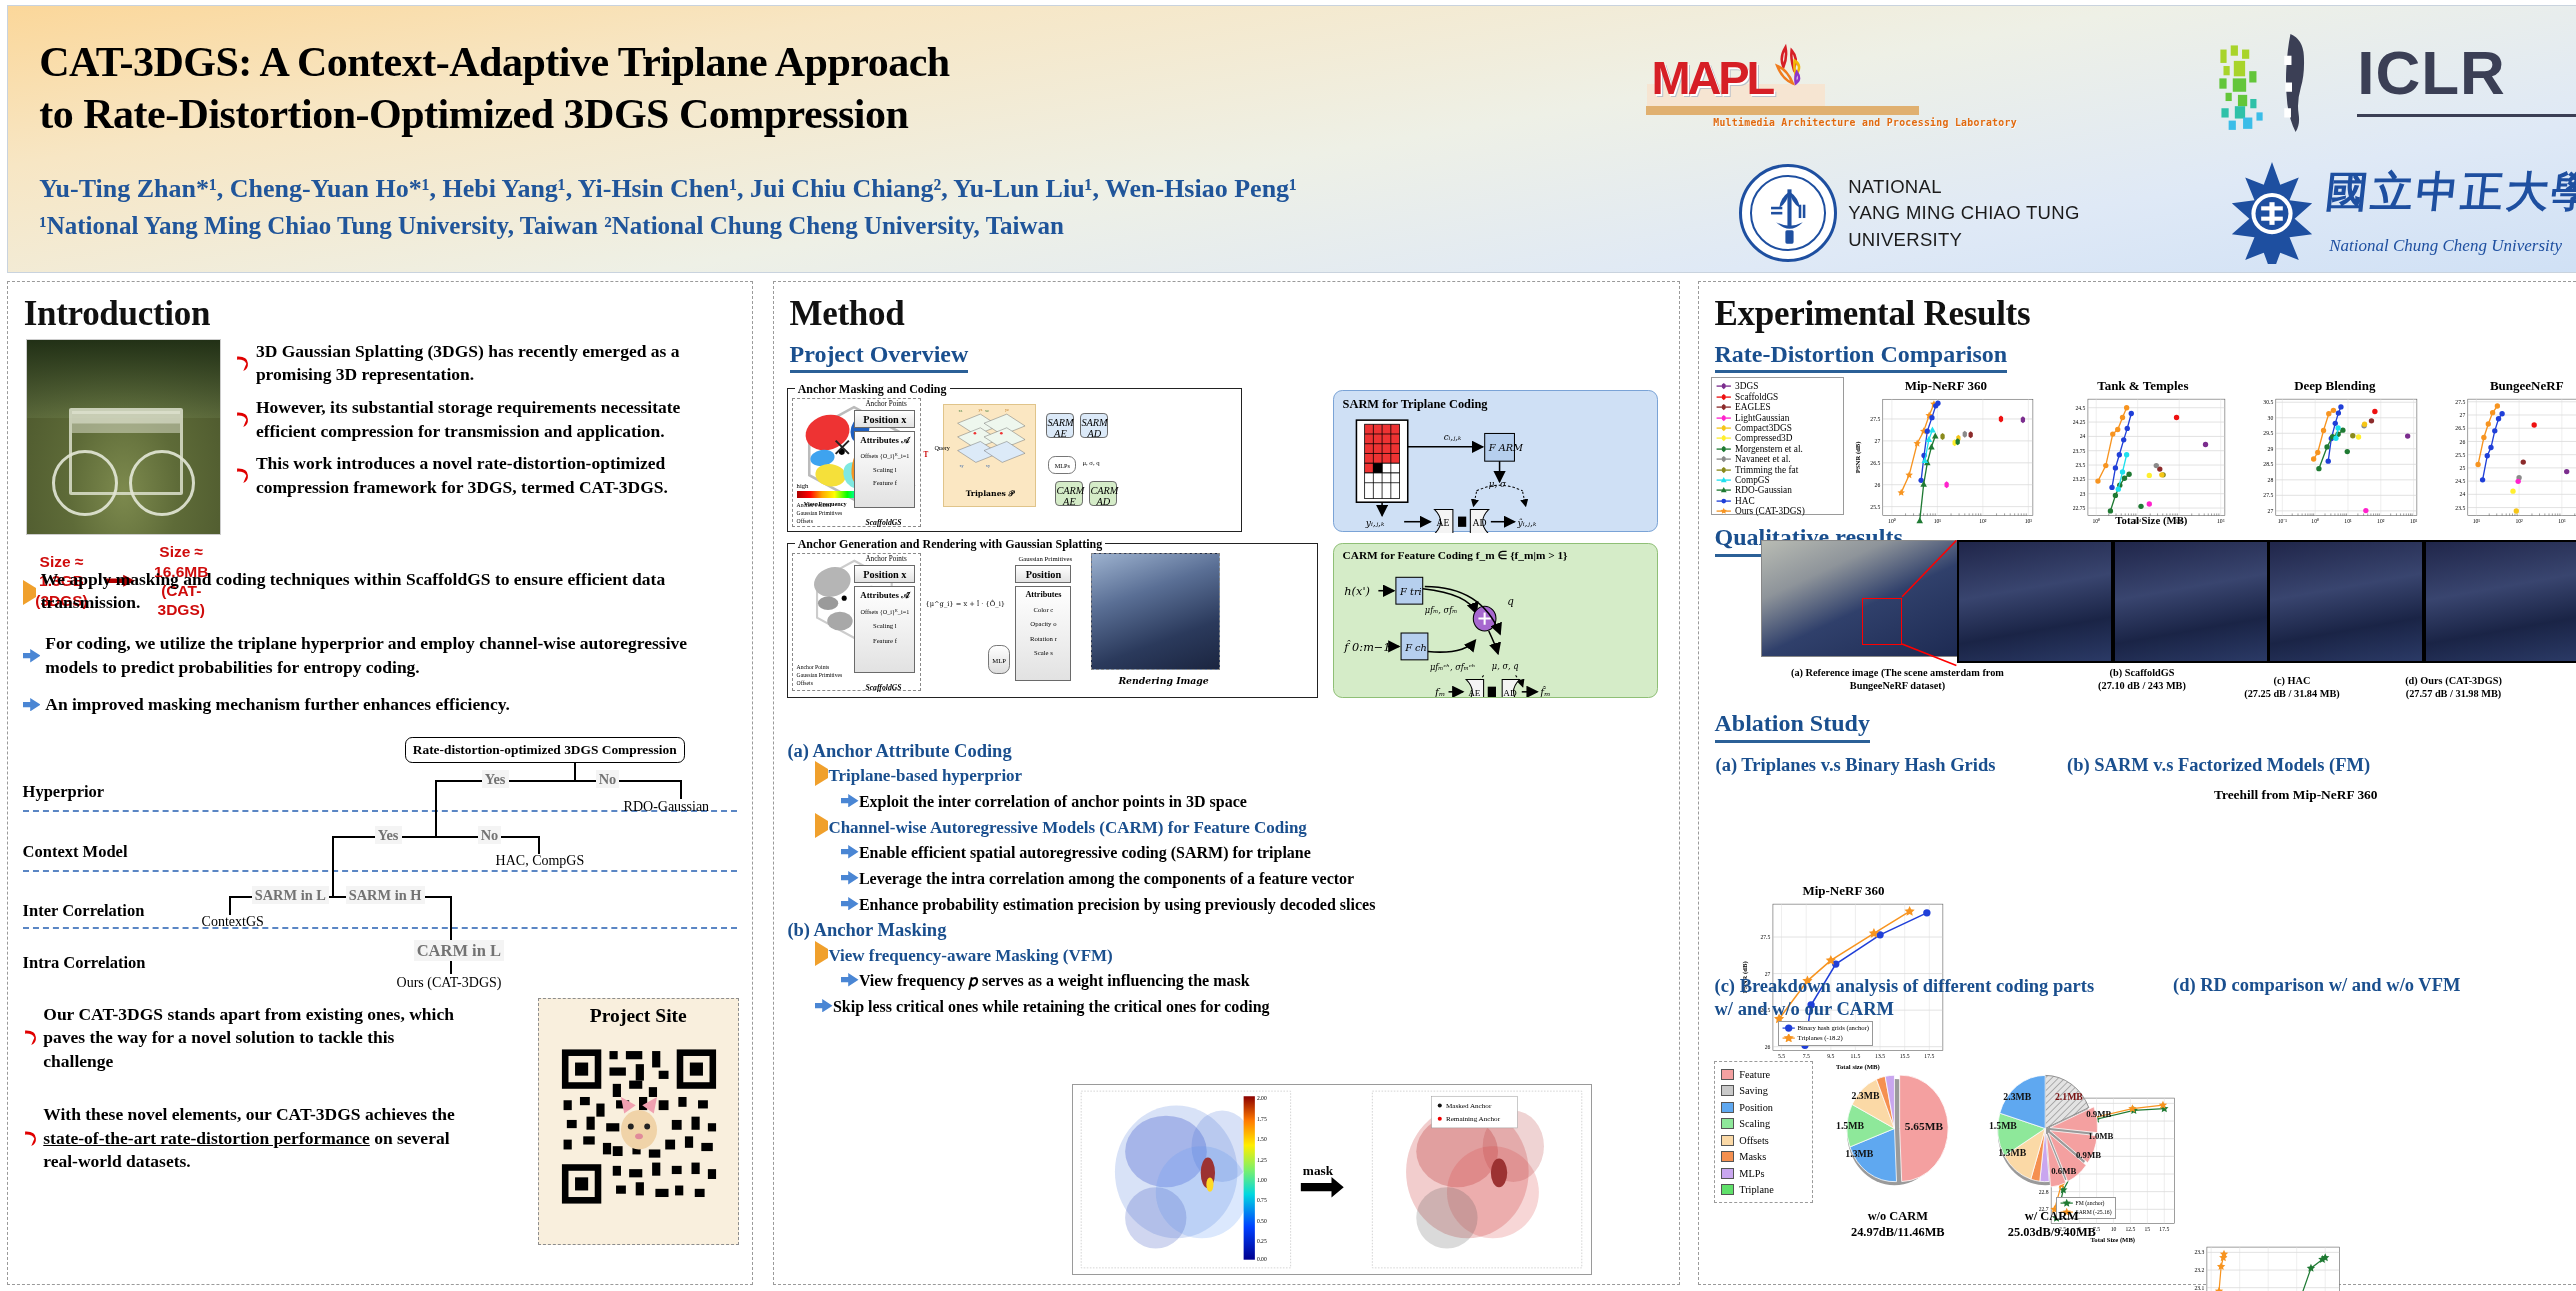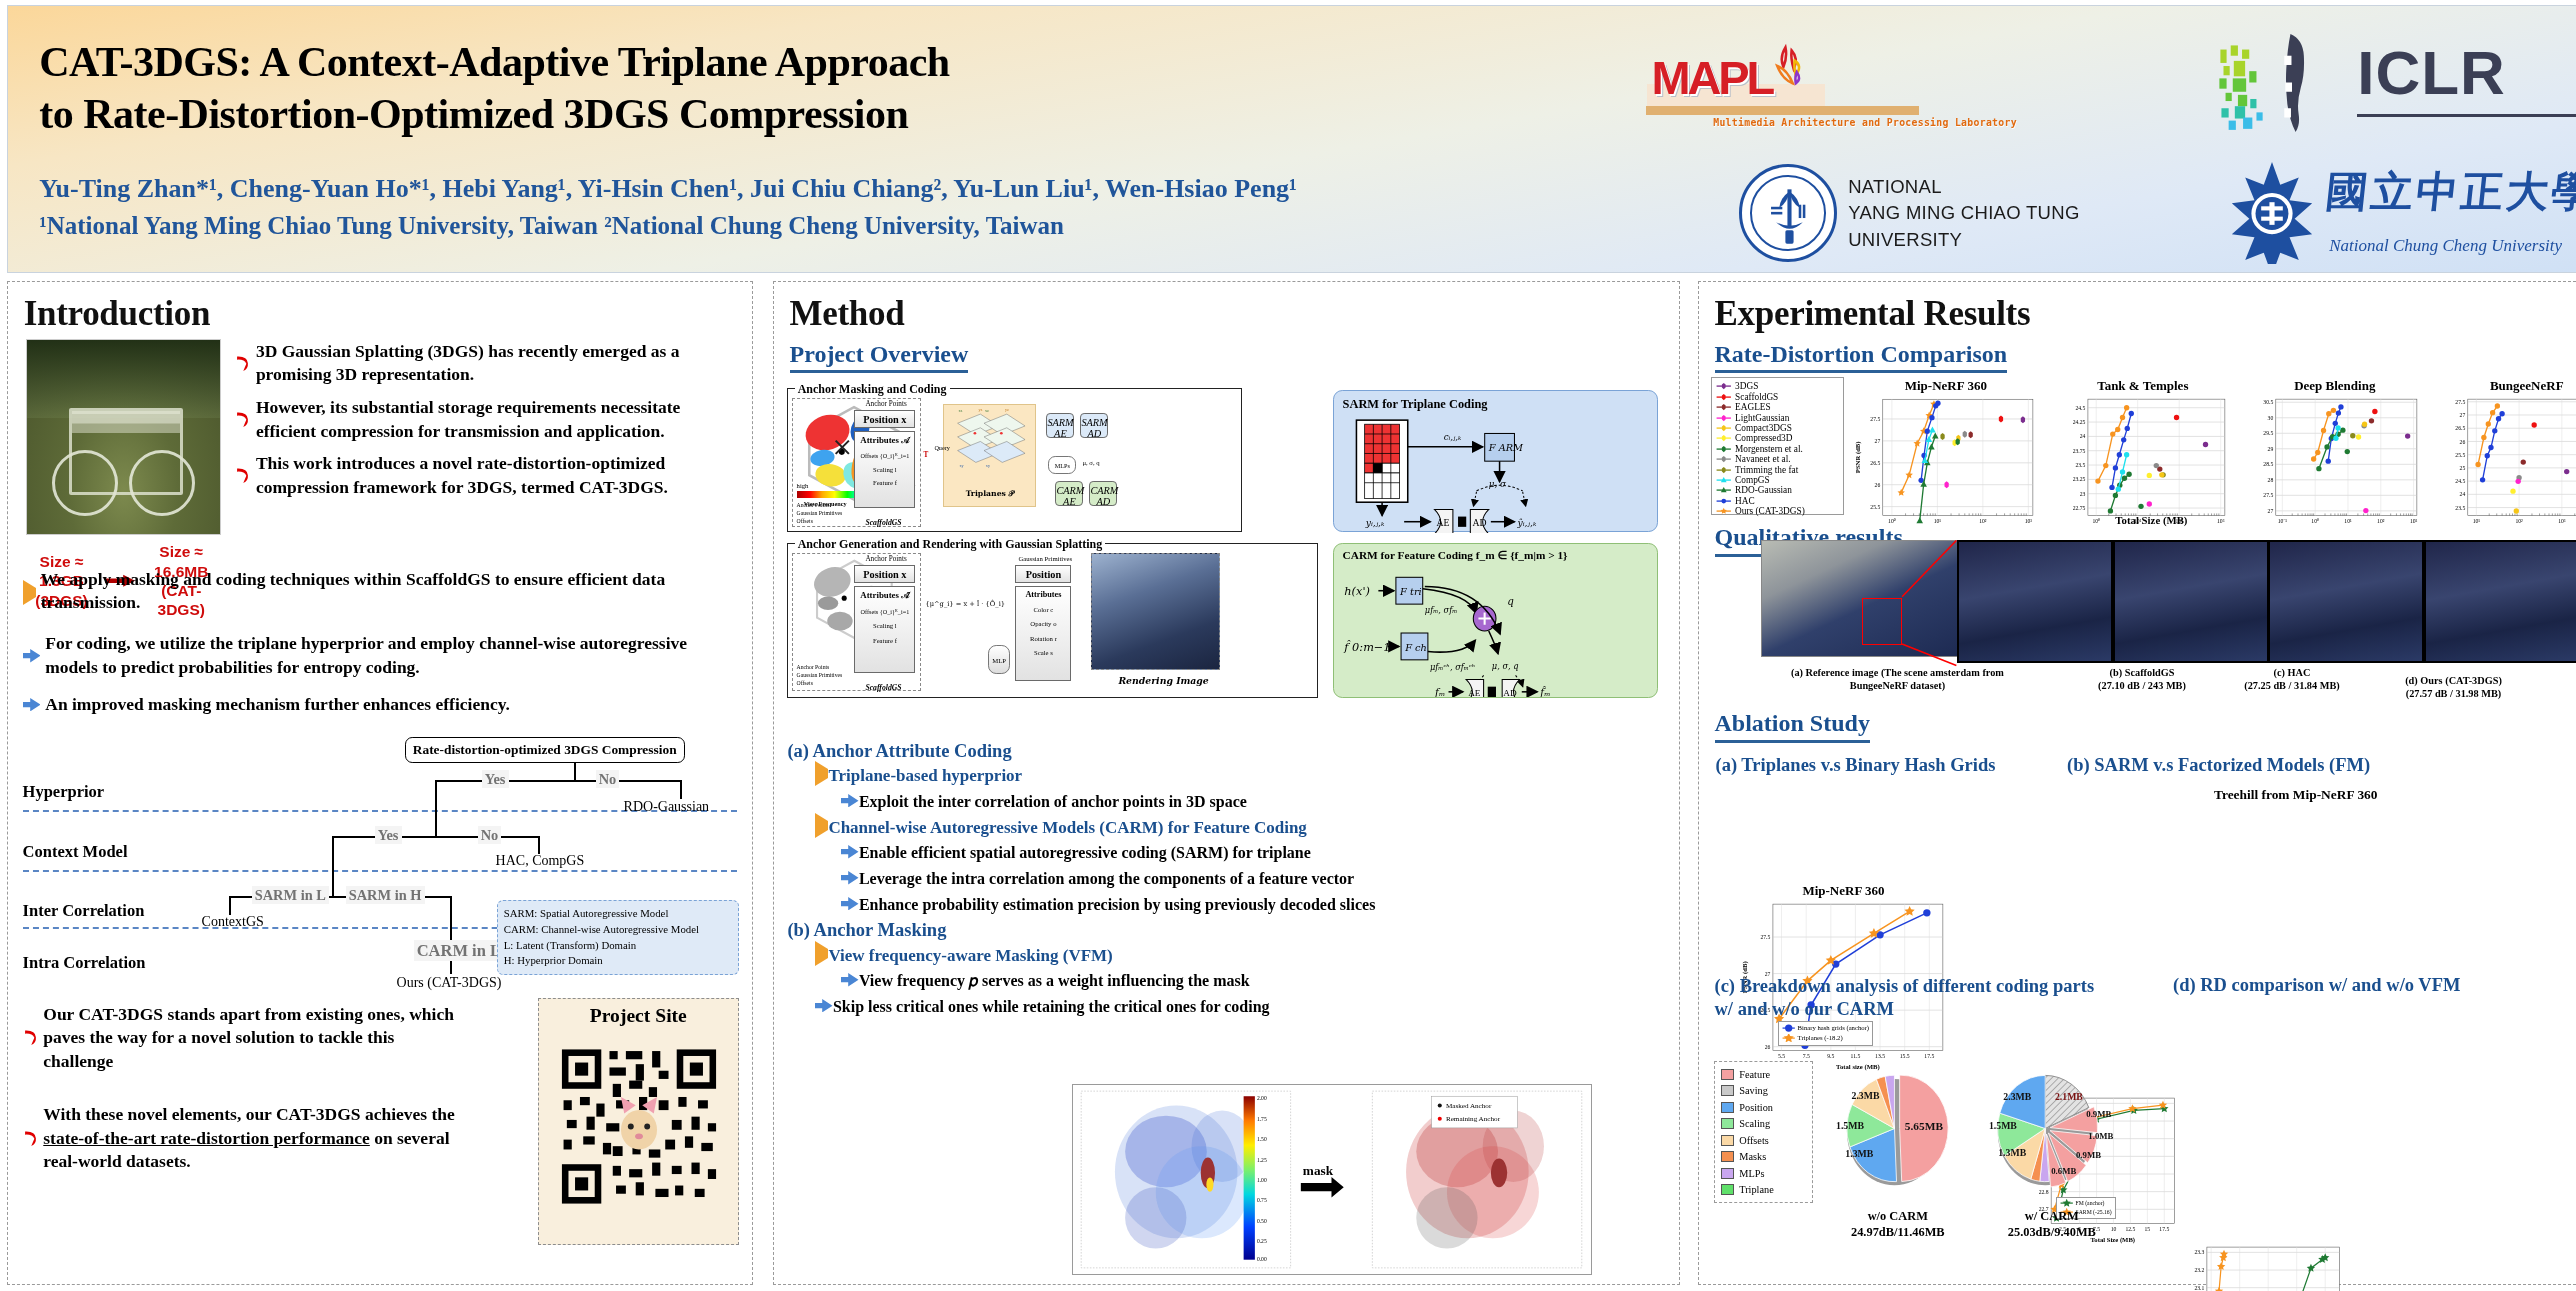--- a/index.html
+++ b/index.html
@@ -392,26 +392,20 @@
         <div class="tline" style="left:206px; top:161px; width:2.1px; height:18.5px;"></div>
         <div class="tline" style="left:427px; top:161px; width:2.1px; height:54px;"></div>
         <div class="tlabel" style="left:229px; top:151px;">SARM in L</div>
         <div class="tlabel" style="left:323px; top:151px;">SARM in H</div>
         <div class="tleaf" style="left:179px; top:179px;">ContextGS</div>
 
         <div class="tlabel" style="left:391px; top:205px; font-size:16.5px;">CARM in L</div>
         <div class="tline" style="left:427px; top:226px; width:2.1px; height:13.4px;"></div>
         <div class="tleaf" style="left:374px; top:240px;">Ours (CAT-3DGS)</div>
 
-        <div class="legendbox">
-          <div>SARM: Spatial Autoregressive Model</div>
-          <div>CARM: Channel-wise Autoregressive Model</div>
-          <div>L: Latent (Transform) Domain</div>
-          <div>H: Hyperprior Domain</div>
-        </div>
       </div>
 
       <div class="intro-bottom">
         <div class="bullet">
           <span class="bico">
             <svg class="arrow-red" viewBox="0 0 30 34">
                 <path d="M4 3 q20 -1 21 13 q1 11 -9 15 l6 -14 q-4 -9 -18 -8Z" fill="#e00000"></path>
               </svg>
           </span>
           <span class="btxt">Our CAT-3DGS stands apart from existing ones, which paves the way for a novel solution to tackle this challenge</span>
@@ -1530,21 +1524,21 @@
           <div style="flex:1;background:linear-gradient(170deg,#20264a 0%,#39456f 40%,#1a2446 70%,#2b3a66 100%);"></div>
           <div style="flex:1;background:linear-gradient(170deg,#20264a 0%,#39456f 40%,#1a2446 70%,#2b3a66 100%);"></div>
           <div style="flex:1;background:linear-gradient(170deg,#20264a 0%,#39456f 40%,#1a2446 70%,#2b3a66 100%);"></div>
           <div style="flex:1;background:linear-gradient(170deg,#20264a 0%,#39456f 40%,#1a2446 70%,#2b3a66 100%);"></div>
         </div>
         <div class="qcap" style="left:0px; top:126px; width:273px;">(a) Reference image (The scene amsterdam from BungeeNeRF dataset)</div>
         <div class="qcap" style="left:319px; top:126px; width:124px;">
           <div>(b) ScaffoldGS</div>
           <div>(27.10 dB / 243 MB)</div>
         </div>
-        <div class="qcap" style="left:469px; top:126px; width:124px;">
+        <div class="qcap" style="left:469px; top:134px; width:124px;">
           <div>(c) HAC</div>
           <div>(27.25 dB / 31.84 MB)</div>
         </div>
         <div class="qcap" style="left:618px; top:126px; width:149px;margin-top:8px;">
           <div>(d) Ours (CAT-3DGS)</div>
           <div>(27.57 dB / 31.98 MB)</div>
         </div>
       </div>
 
       

